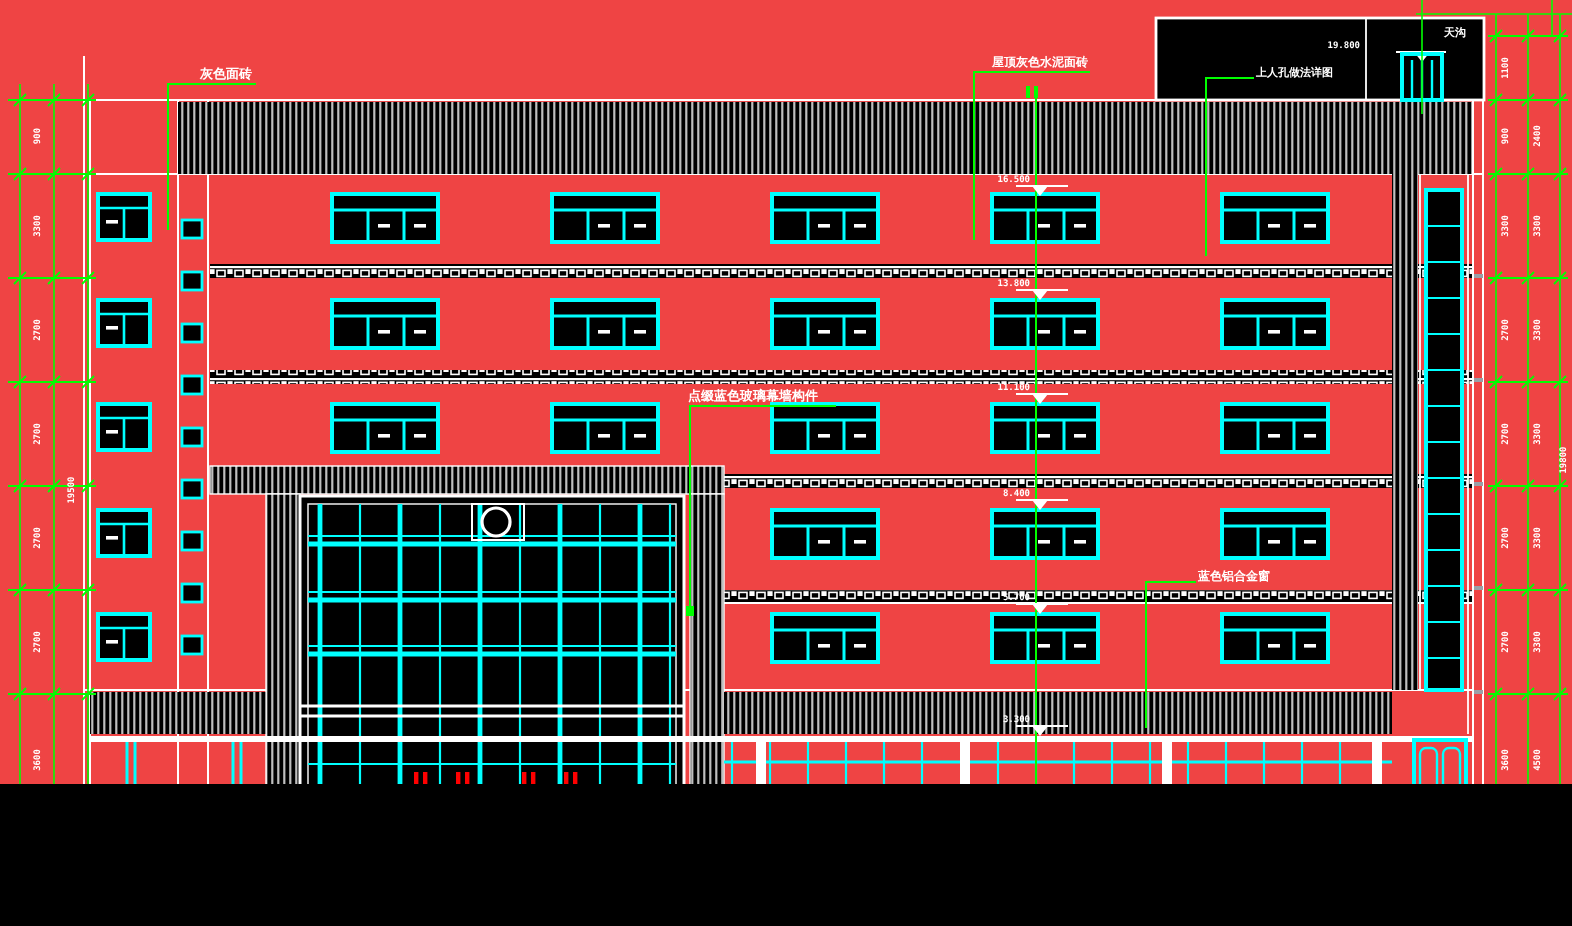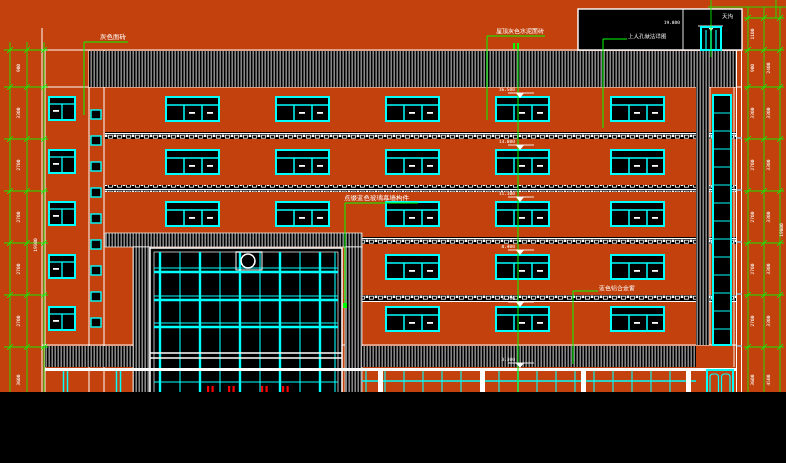--- a/index.html
+++ b/index.html
@@ -1,17 +1,17 @@
 <!DOCTYPE html>
 <html><head>
 <meta charset="utf-8">
 <style>
   html,body{margin:0;padding:0;background:#000;}
-  #canvas{position:relative;width:786px;height:392px;background:#c2410c;overflow:hidden;
-          font-family:"DejaVu Sans",sans-serif;}
+  #canvas{position:relative;width:786px;height:392px;background:#ef4444;overflow:hidden;
+          font-family:"DejaVu Sans",sans-serif;font-weight:bold;}
   svg{display:block}
   text{fill:#fff;}
   .num{font-family:"DejaVu Sans Mono",monospace;font-size:4.5px;fill:#fff;}
   .cjk{font-family:"DejaVu Sans",sans-serif;fill:#fff;}
 </style>
 </head>
 <body>
 
 <div id="canvas">
 <svg width="786" height="463" viewBox="0 0 786 463">

